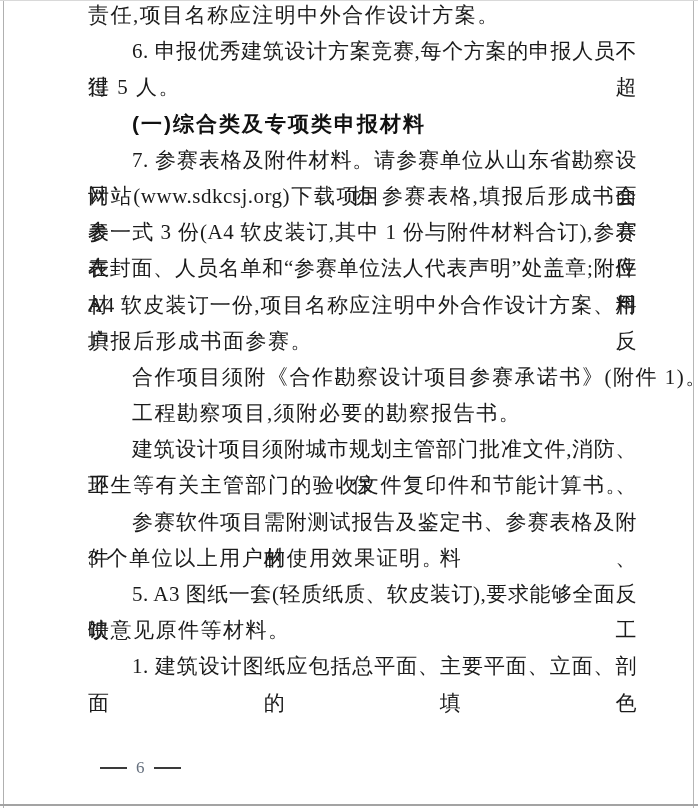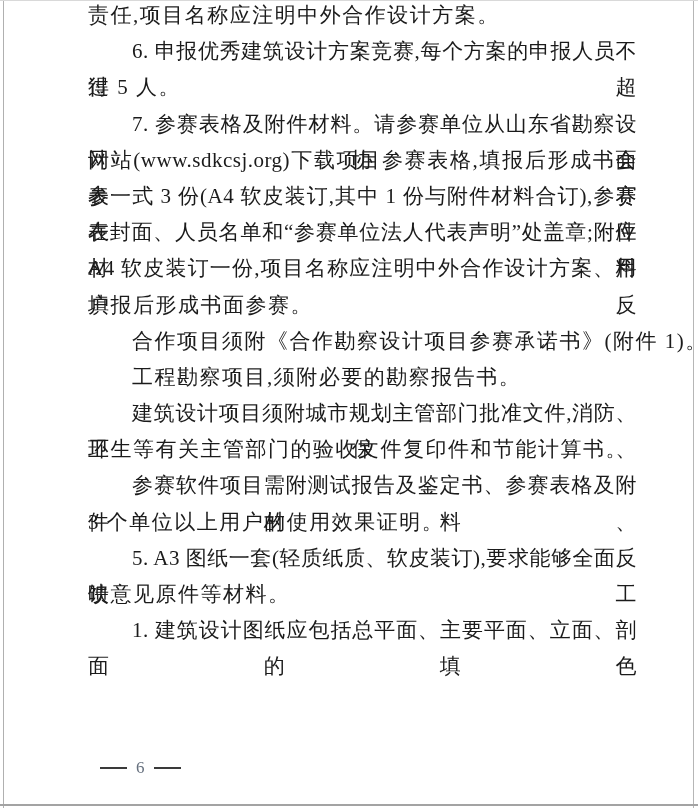--- a/index.html
+++ b/index.html
@@ -71,20 +71,21 @@
 
 <div class="edge edge-left"></div>
 <div class="edge edge-right"></div>
 <div class="edge edge-top"></div>
 <div class="edge edge-bottom"></div>
 
 <div class="textblock">
   <div class="line">责任,项目名称应注明中外合作设计方案。</div>
   <div class="line indent full">6. 申报优秀建筑设计方案竞赛,每个方案的申报人员不得超</div>
   <div class="line">过 5 人。</div>
+  <div class="line indent bold">(一)综合类及专项类申报材料</div>
   <div class="line indent full">7. 参赛表格及附件材料。请参赛单位从山东省勘察设计协会</div>
   <div class="line full">网站(www.sdkcsj.org)下载项目参赛表格,填报后形成书面参赛</div>
   <div class="line full">表一式 3 份(A4 软皮装订,其中 1 份与附件材料合订),参赛表应</div>
   <div class="line full">在封面、人员名单和“参赛单位法人代表声明”处盖章;附件材料</div>
   <div class="line full">A4 软皮装订一份,项目名称应注明中外合作设计方案、用户反</div>
   <div class="line">填报后形成书面参赛。</div>
   <div class="line indent">合作项目须附《合作勘察设计项目参赛承诺书》(附件 1)。</div>
   <div class="line indent">工程勘察项目,须附必要的勘察报告书。</div>
   <div class="line indent full">建筑设计项目须附城市规划主管部门批准文件,消防、环保、</div>
   <div class="line">卫生等有关主管部门的验收文件复印件和节能计算书。</div>

